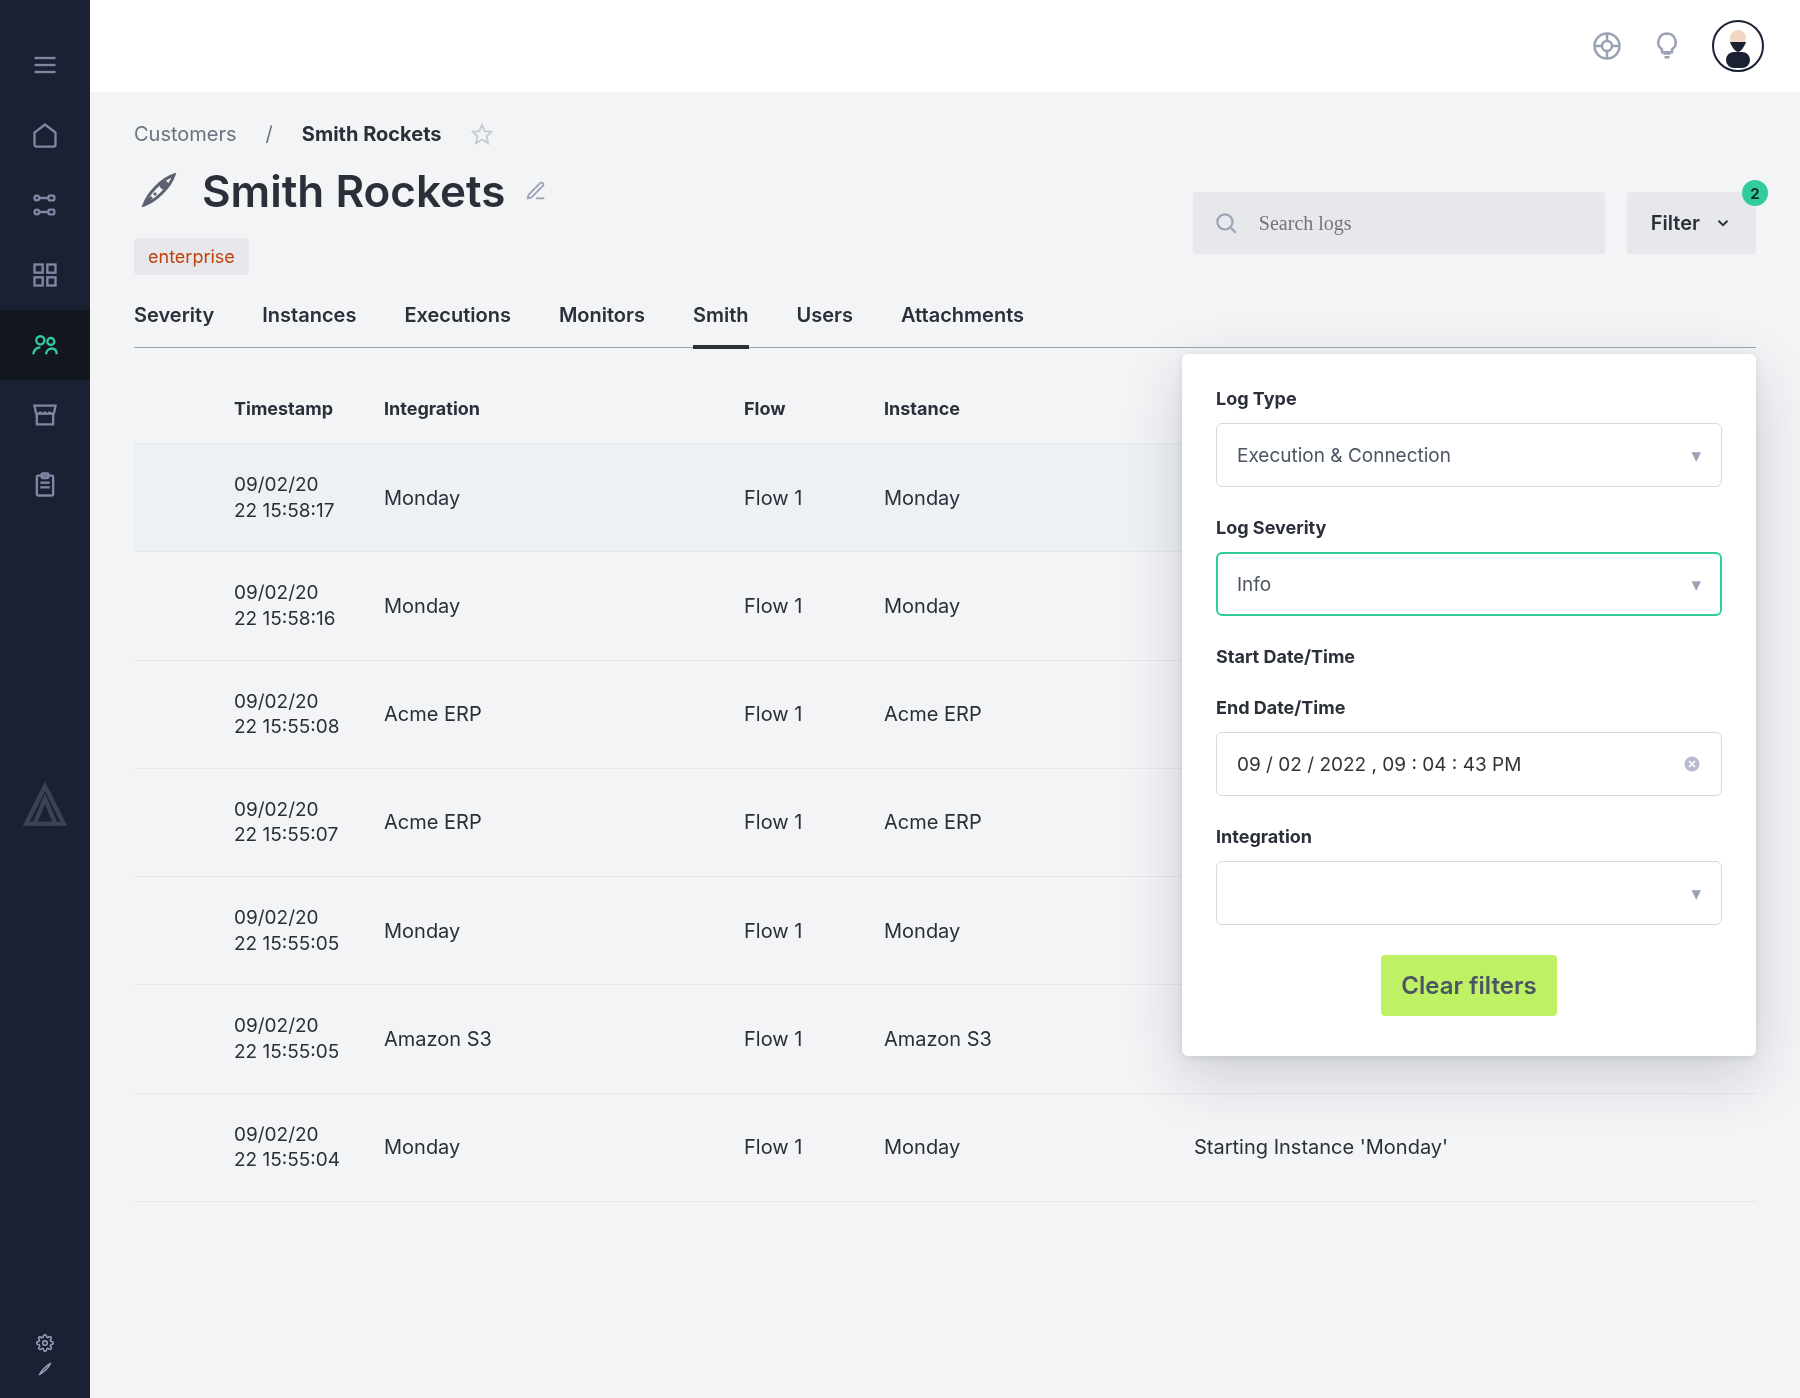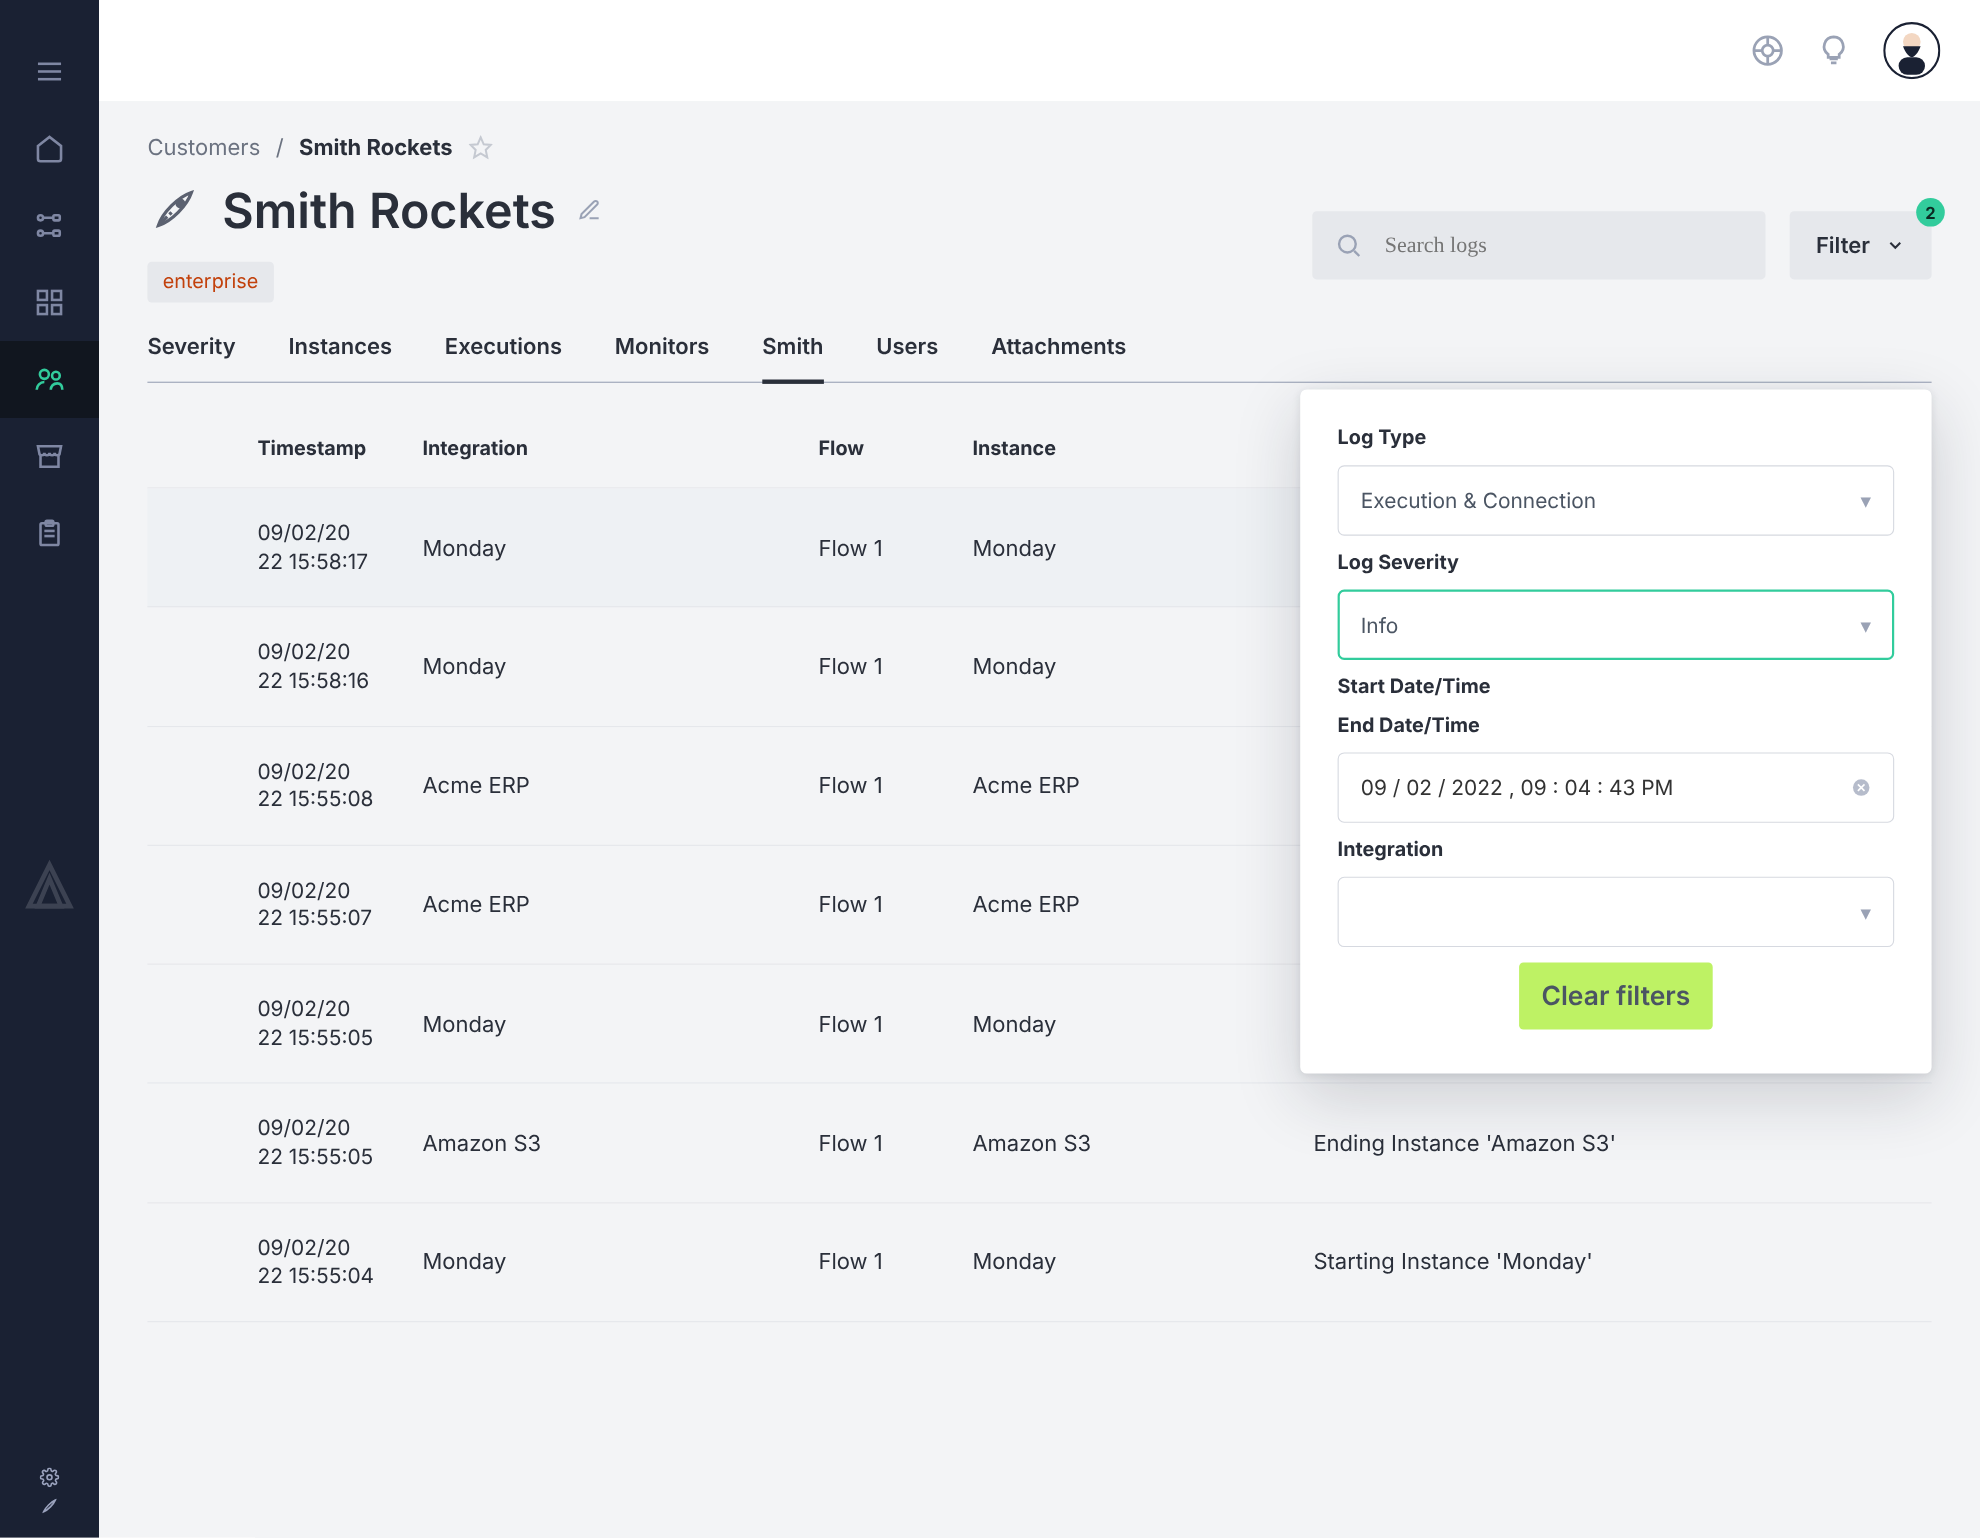--- a/index.html
+++ b/index.html
@@ -45,21 +45,21 @@
   
   .page {
     position:absolute; left:90px; top:92px; right:0; bottom:0;
     background: var(--bg);
     padding: 0;
   }
   .page-header {
     padding: 30px 44px 0 44px;
     background: var(--bg);
   }
-  .crumbs { font-size:20px; color: var(--text-muted); display:flex; align-items:center; gap:14px; }
+  .crumbs { font-size:20px; color: var(--text-muted); display:flex; align-items:center; gap:29px; }
   .crumbs a { color: var(--text-muted); text-decoration:none; }
   .crumbs .sep { color: var(--text-muted); }
   .crumbs .cur { color: var(--text-dark); font-weight:700; }
   .crumbs .star { color:#c5c9d1; }
   .title-row { display:flex; align-items:center; gap:20px; margin-top:18px; }
   .title-row h1 { font-size:44px; font-weight:600; margin:0; }
   .pencil { color:#9aa2b5; cursor:pointer; }
   .badge { display:inline-block; margin-top:20px; padding:8px 14px; background:#e6e8ec; color:#c2410c; font-size:18px; border-radius:4px; }
 
   .tabs {
@@ -114,21 +114,21 @@
 
   
   .panel {
     position:absolute; top:262px; right:44px; width:574px;
     background:var(--panel); border-radius:6px;
     box-shadow: 0 20px 60px rgba(30,35,50,0.18), 0 2px 8px rgba(30,35,50,0.1);
     padding: 34px 34px 40px 34px;
     z-index:10;
   }
   .panel label { display:block; font-size:18px; font-weight:700; margin-bottom:14px; }
-  .field { margin-bottom:14px; }
+  .field { margin-bottom:30px; }
   .sel {
     height:64px; border:1px solid #d6d9e0; border-radius:6px;
     display:flex; align-items:center; justify-content:space-between;
     padding:0 20px; font-size:19px; color:#4b5563; cursor:pointer; background:#fff;
   }
   .sel.focus { border:2px solid var(--teal); padding:0 19px; }
   .sel .chev { color:#9aa2b5; }
   .dtinput {
     height:64px; border:1px solid #d6d9e0; border-radius:6px;
     display:flex; align-items:center; justify-content:space-between;

